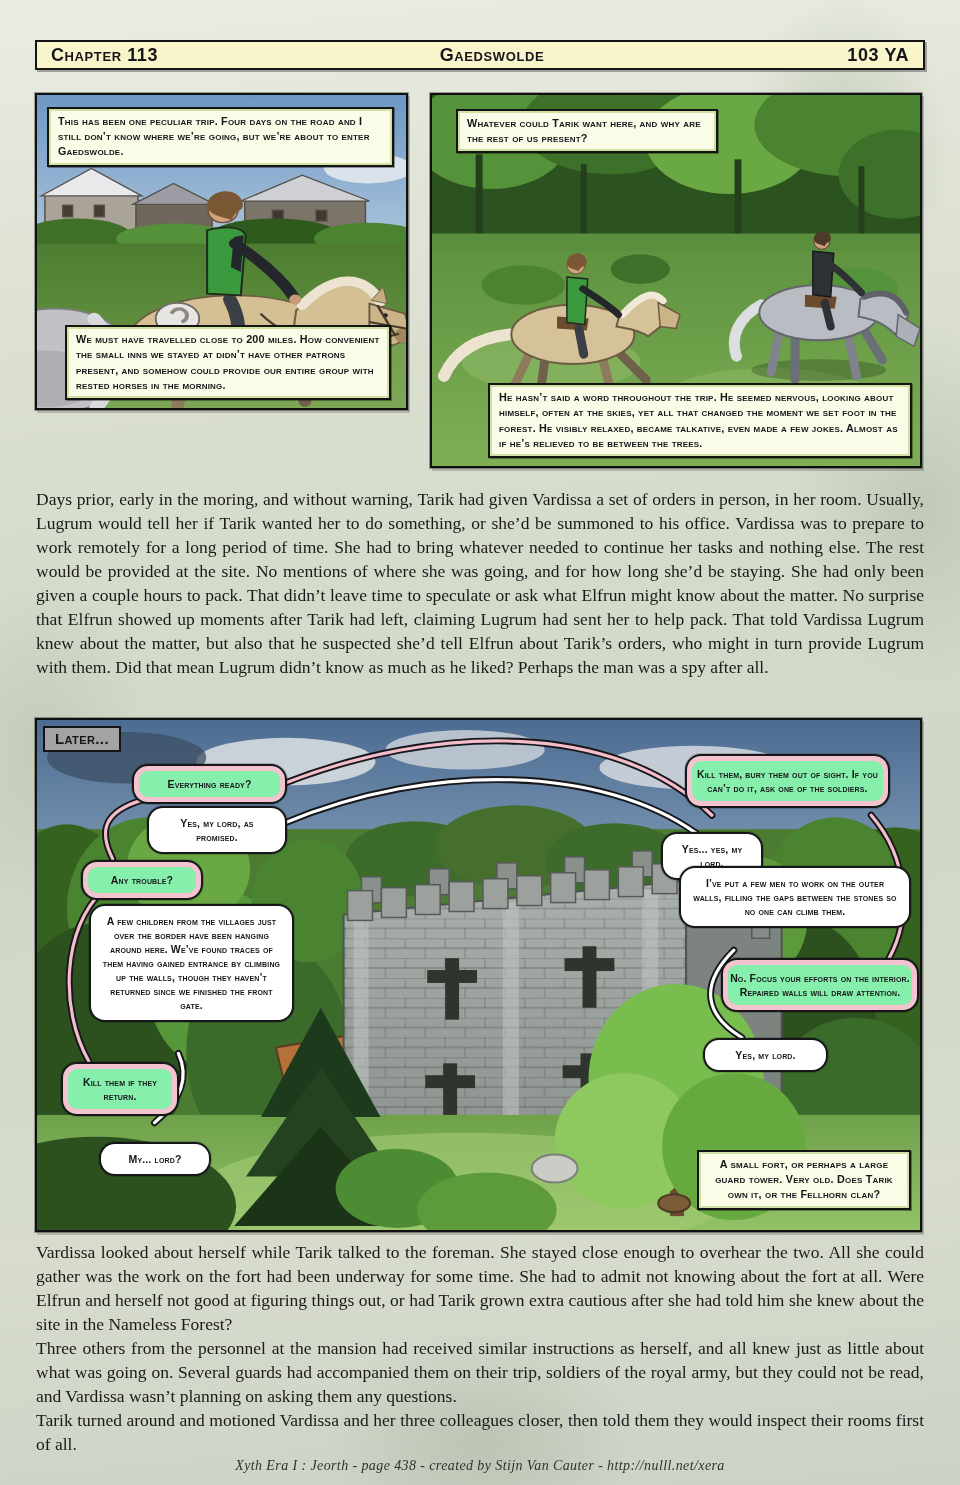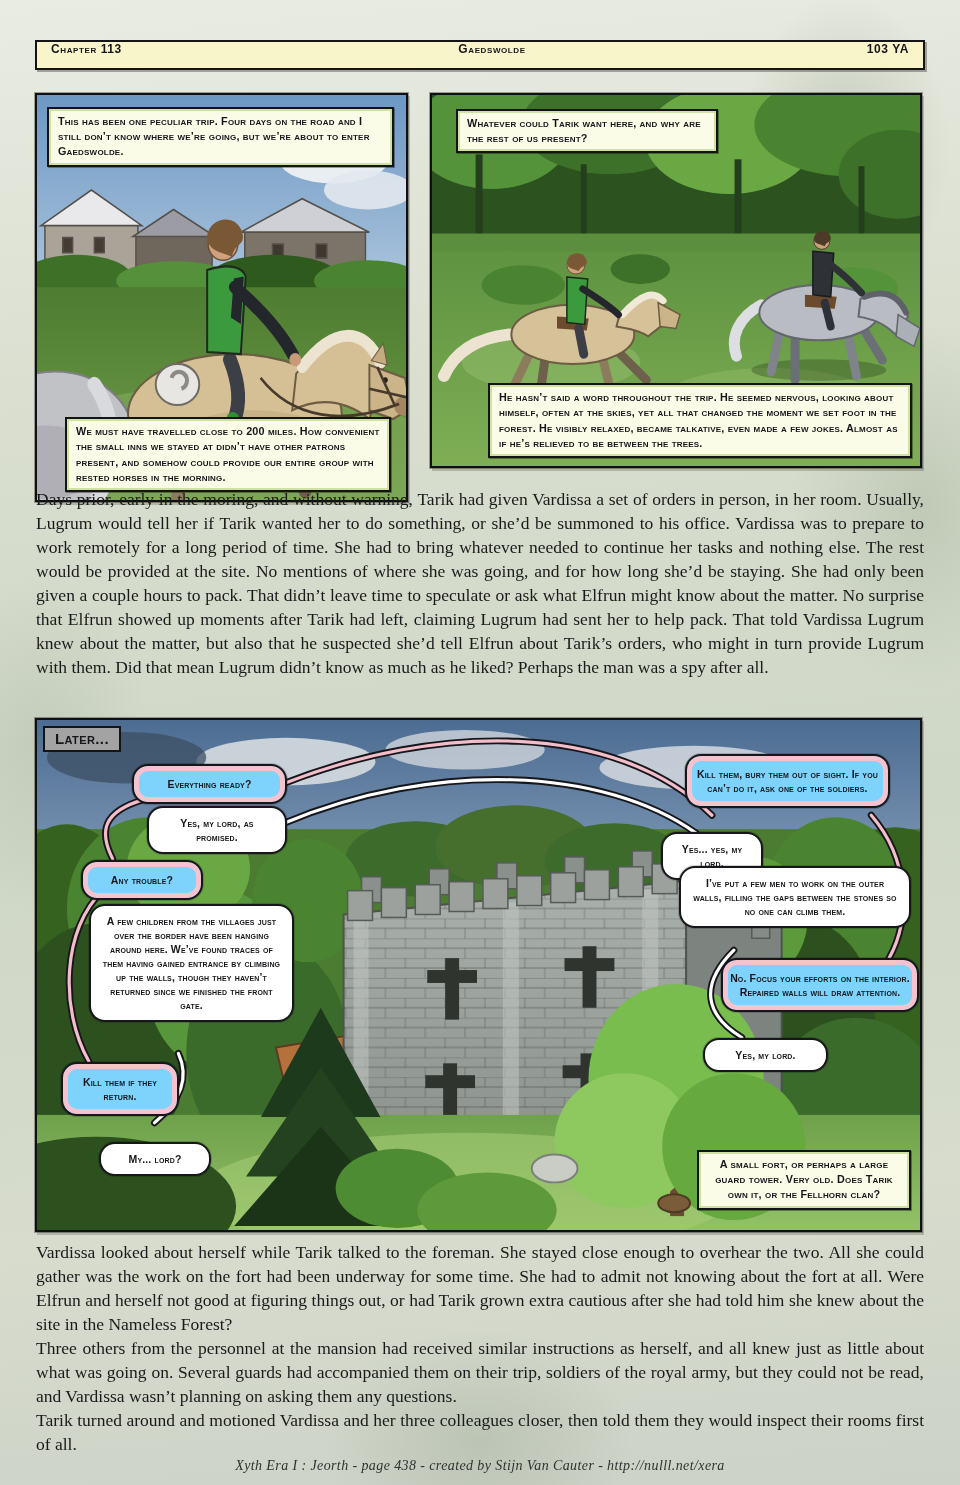--- a/index.html
+++ b/index.html
@@ -9,45 +9,45 @@
     background-image:
       radial-gradient(150px 220px at 88% 10%, rgba(90,110,80,.22), transparent 70%),
       radial-gradient(190px 260px at 96% 34%, rgba(95,115,85,.18), transparent 70%),
       radial-gradient(160px 240px at 4% 50%, rgba(105,120,95,.14), transparent 70%),
       radial-gradient(220px 160px at 50% 97%, rgba(100,120,90,.18), transparent 70%),
       linear-gradient(175deg,#e9ece2 0%,#dadfd0 25%,#cfd7c6 55%,#d7dccd 80%,#ccd2c6 100%);
   }
   
   .header{position:absolute;left:35px;top:40px;width:890px;height:30px;box-sizing:border-box;
     background:#f8f5cb;border:2px solid #141414;box-shadow:2px 2px 0 rgba(30,30,30,.35);
-    display:flex;padding:0 14px;
-    font-weight:700;font-size:12px;font-variant:small-caps;letter-spacing:.6px;color:#15151a;}
+    display:flex;align-items:center;padding:0 14px;
+    font-weight:700;font-size:18px;font-variant:small-caps;letter-spacing:.6px;color:#15151a;}
   .header .h-title{position:absolute;left:0;right:0;text-align:center;padding-left:24px;}
   .header .h-era{margin-left:auto;}
   
   .panel{position:absolute;border:2px solid #101013;background:#fff;box-sizing:border-box;
     box-shadow:0 0 0 1px rgba(20,20,20,.35),2px 3px 0 rgba(20,20,20,.2);}
   .panel svg{position:absolute;left:0;top:0;width:100%;height:100%;display:block;}
-  .panel1{left:35px;top:93px;width:373px;height:409px;}
+  .panel1{left:35px;top:93px;width:373px;height:317px;}
   .panel2{left:430px;top:93px;width:492px;height:375px;}
   .panel3{left:35px;top:718px;width:887px;height:514px;}
   
   .caption{position:absolute;box-sizing:border-box;
     font-weight:700;font-size:10.8px;line-height:15.2px;font-variant:small-caps;letter-spacing:.2px;
     color:#15151a;background:#fbfce8;border:2px solid #141414;
     box-shadow:inset 0 0 0 2px #cfe2a2,1px 1px 0 rgba(0,0,0,.35);padding:5px 9px;}
   .later{position:absolute;left:6px;top:6px;display:inline-block;
     font-weight:700;font-size:15px;font-variant:small-caps;letter-spacing:.4px;color:#15151a;
     background:#a3a3a3;border:2px solid #141414;padding:2px 10px 3px;}
   .bubble{position:absolute;box-sizing:border-box;
     font-weight:700;font-size:10.5px;line-height:14px;font-variant:small-caps;letter-spacing:.15px;
     text-align:center;color:#16161a;background:#ffffff;
     border:2px solid #17171b;border-radius:16px;padding:8px 11px;
     box-shadow:0 0 0 1px rgba(0,0,0,.18);}
-  .bubble.pink{background:#7dd3fc;padding:11px 4px;
+  .bubble.pink{background:#86efac;padding:11px 4px;
     box-shadow:inset 0 0 0 5px #f5c3d0,0 0 0 1px rgba(0,0,0,.18);}
   
   .b0{left:95px;top:44px;width:155px;}
   .b1{left:110px;top:86px;width:140px;}
   .b2{left:44px;top:140px;width:122px;}
   .b3{left:52px;top:184px;width:205px;}
   .b4{left:24px;top:342px;width:118px;}
   .b5{left:62px;top:404px;width:112px;margin-top:18px;}
   .b6{left:648px;top:34px;width:205px;}
   .b7{left:624px;top:112px;width:102px;}

